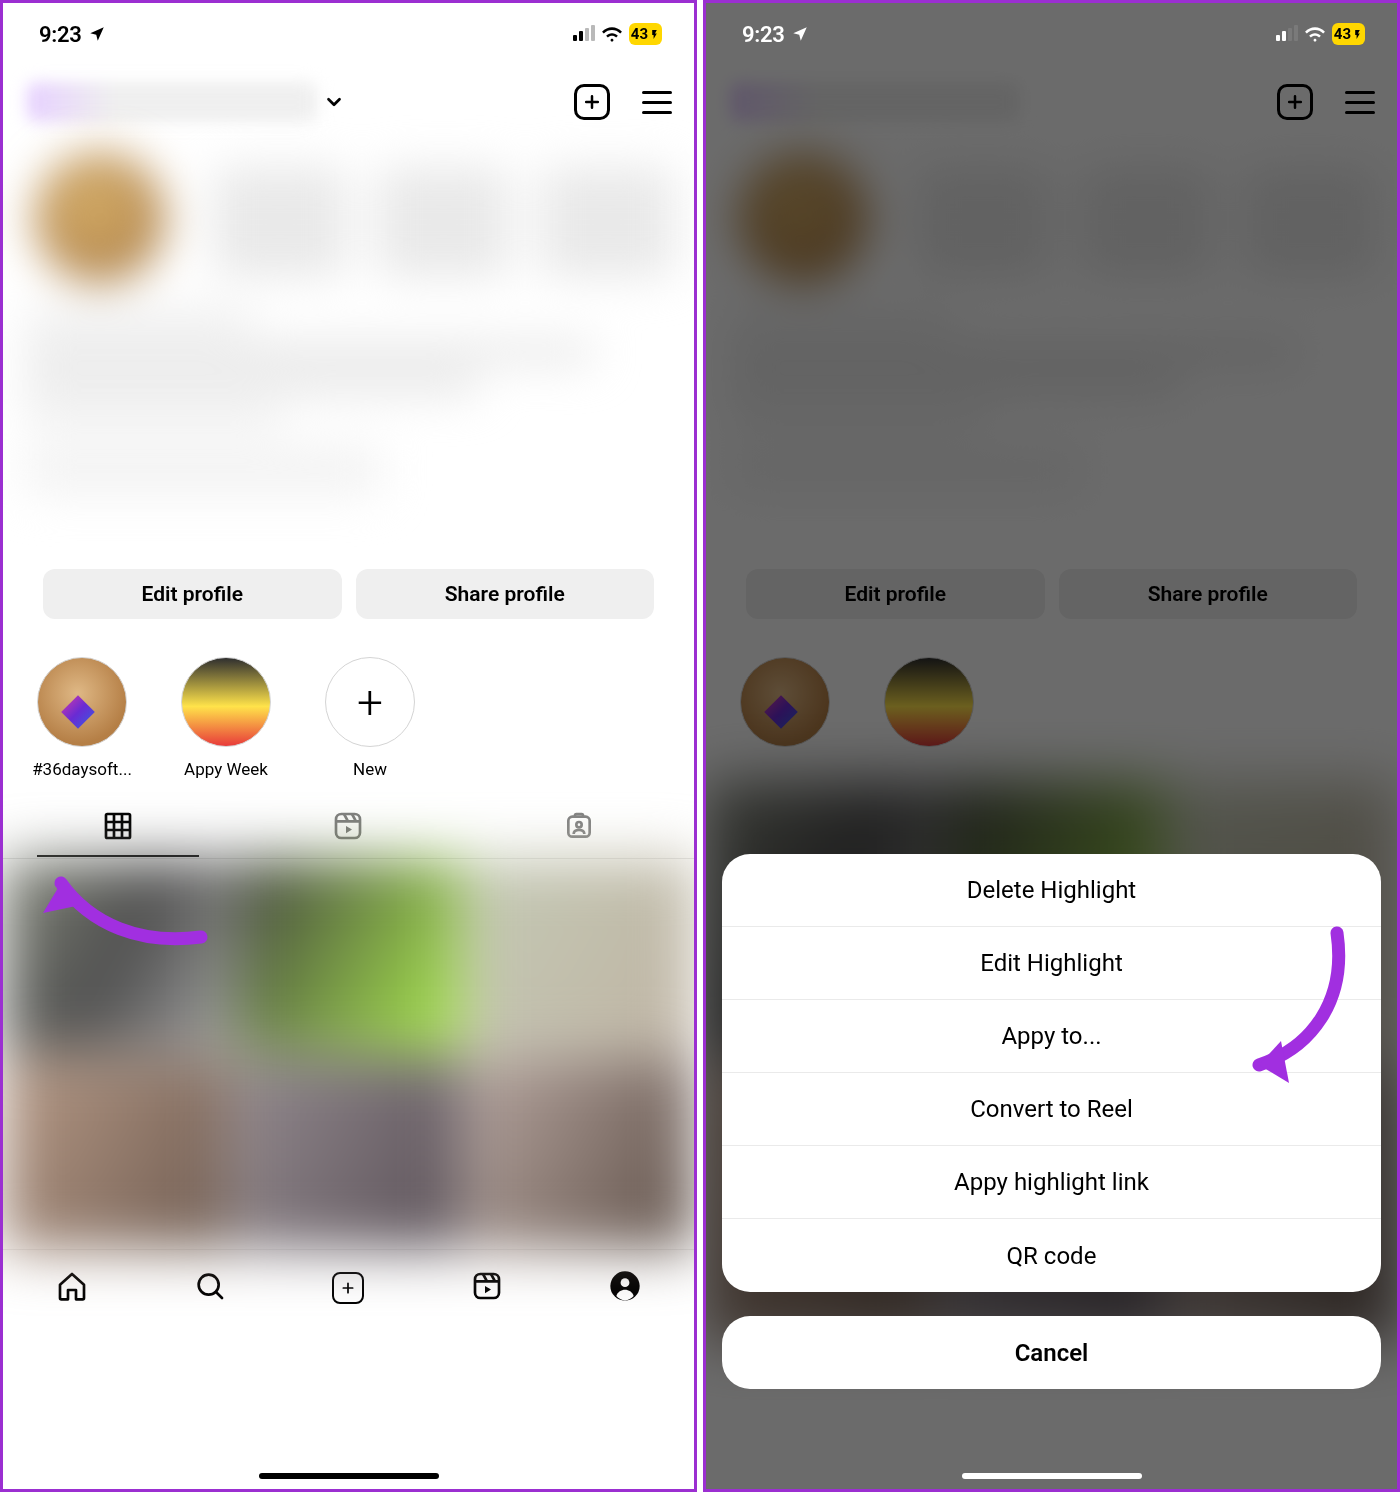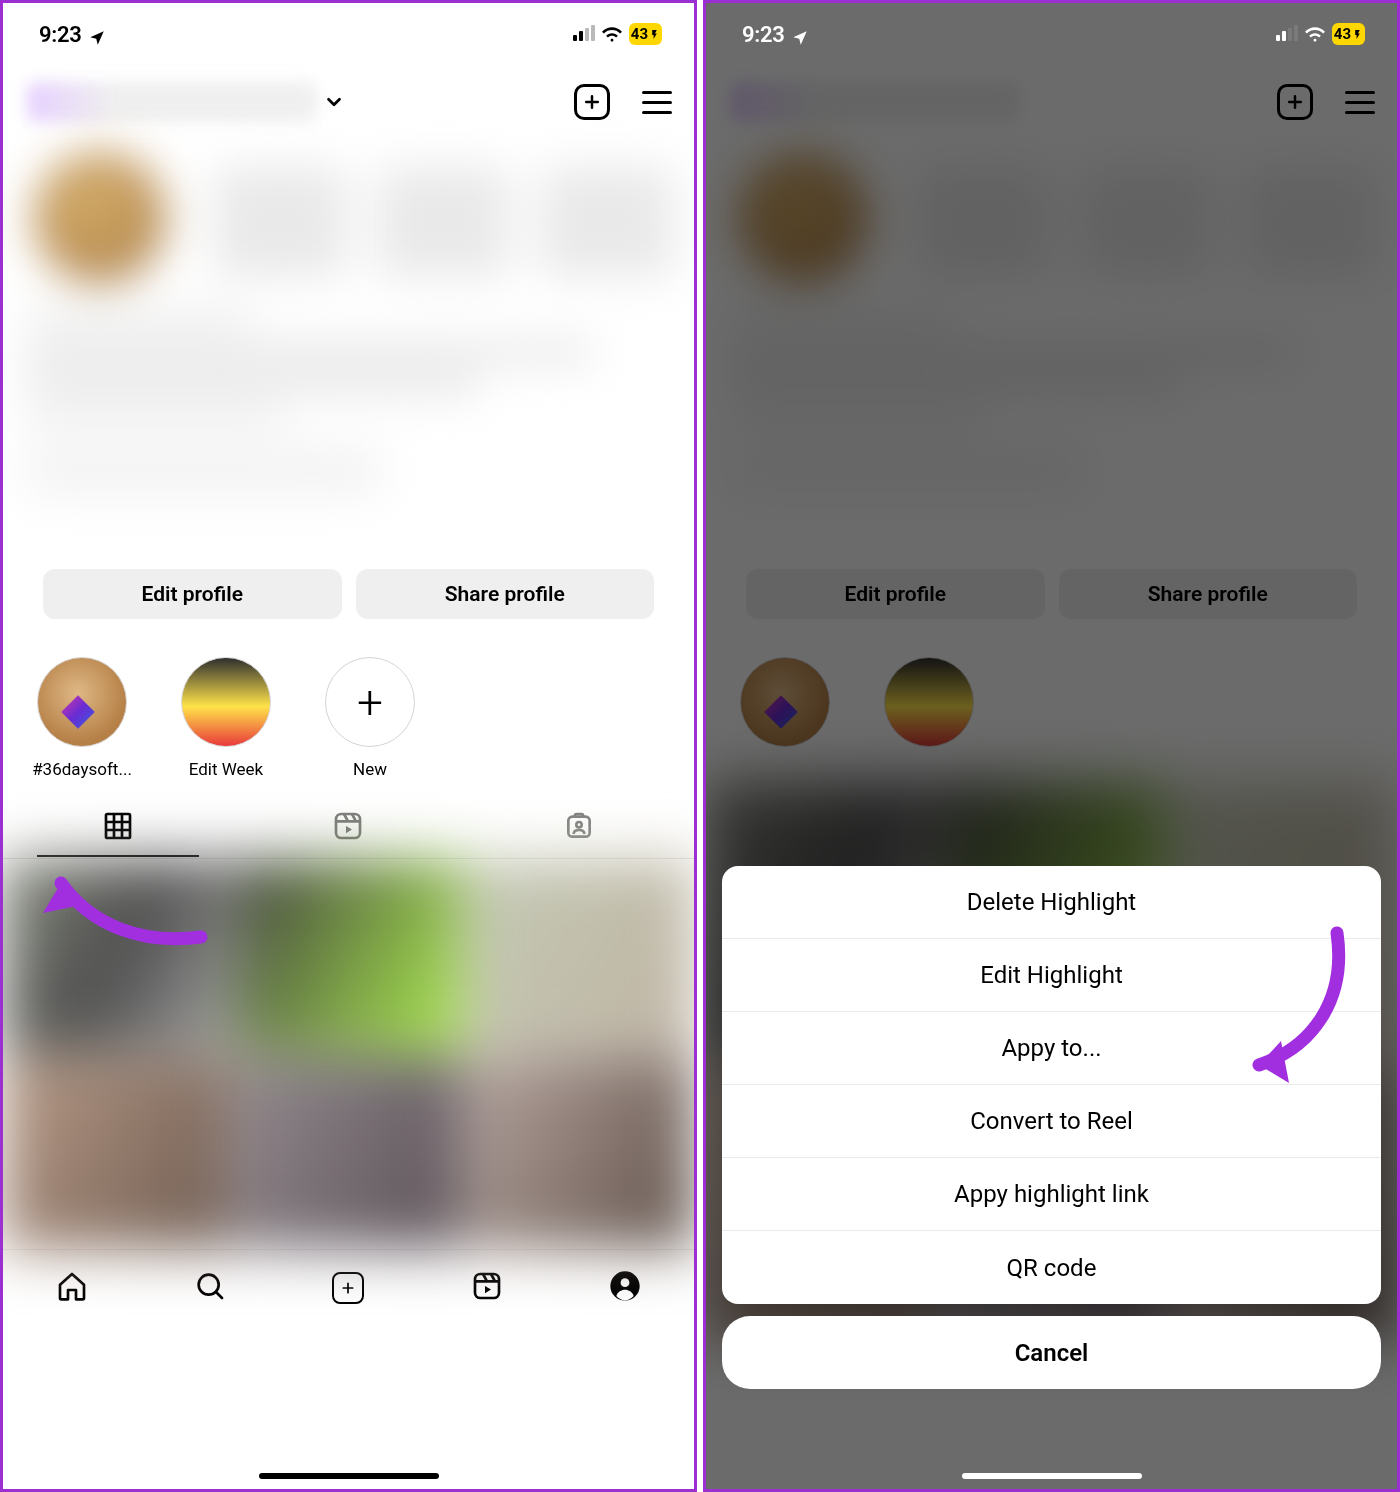--- a/index.html
+++ b/index.html
@@ -1,20 +1,20 @@
 <!DOCTYPE html>
 <html><head>
 <meta charset="utf-8">
 <style>
 *{margin:0;padding:0;box-sizing:border-box;font-family:-apple-system,BlinkMacSystemFont,"Segoe UI",Roboto,Helvetica,Arial,sans-serif;-webkit-font-smoothing:antialiased}
 body{background:#fff;width:1400px;height:1492px;display:flex;gap:6px}
 .phone{flex:1;border:3px solid #9b2fd1;background:#fff;position:relative;overflow:hidden}
 
 .status-bar{height:62px;display:flex;justify-content:space-between;align-items:center;padding:0 32px 0 36px;font-size:22px;font-weight:600}
-.status-left{display:flex;align-items:flex-end;gap:6px}
+.status-left{display:flex;align-items:center;gap:6px}
 .status-left .time{font-weight:600;letter-spacing:-.3px;font-size:22px}
 .status-right{display:flex;align-items:center;gap:6px}
 .signal{display:flex;align-items:flex-end;gap:2px;height:14px}
 .signal span{width:4px;background:#000;border-radius:1px}
 .signal span:nth-child(1){height:6px}
 .signal span:nth-child(2){height:10px}
 .signal span:nth-child(3){height:13px;background:#b9b9b9}
 .signal span:nth-child(4){height:16px;background:#b9b9b9}
 .battery{background:#ffd700;color:#000;font-size:15px;font-weight:700;padding:2px 2px;border-radius:6px;display:flex;align-items:center}
 
@@ -65,21 +65,21 @@
 .photo-grid div:nth-child(6){background:linear-gradient(120deg,#b7a6a0,#5f5048)}
 
 .bottom-nav{height:76px;display:flex;align-items:center;justify-content:space-around;border-top:1px solid #eee;background:#fff}
 .home-ind{position:absolute;bottom:10px;left:50%;transform:translateX(-50%);width:180px;height:6px;background:#000;border-radius:4px}
 
 .ann-arrow{position:absolute;pointer-events:none;z-index:40}
 .ann-arrow svg{display:block}
 
 .dim{position:absolute;inset:0;background:rgba(0,0,0,.58)}
 .action-sheet{position:absolute;left:16px;right:16px;bottom:100px;z-index:30}
-.sheet-group{background:#fff;border-radius:16px;overflow:hidden;margin-bottom:12px}
+.sheet-group{background:#fff;border-radius:28px;overflow:hidden;margin-bottom:24px}
 .sheet-item{height:73px;display:flex;align-items:center;justify-content:center;font-size:24px;font-weight:400;border-bottom:1px solid #eaeaea}
 .sheet-item:last-child{border-bottom:none}
 .sheet-cancel{background:#fff;border-radius:28px;height:73px;display:flex;align-items:center;justify-content:center;font-size:24px;font-weight:600}
 .phone.right .home-ind{background:#fff}
 .phone.right .status-bar{color:#fff}
 .phone.right .signal span{background:#fff}
 .phone.right .signal span:nth-child(3),.phone.right .signal span:nth-child(4){background:#7a7a7a}
 </style>
 </head>
 <body>
@@ -154,21 +154,21 @@
     <div class="action-btn">Share profile</div>
   </div>
 
   <div class="highlights">
     <div class="hl">
       <div class="hl-circle days"></div>
       <span class="hl-label">#36daysoft...</span>
     </div>
     <div class="hl">
       <div class="hl-circle appy"></div>
-      <span class="hl-label">Edit Week</span>
+      <span class="hl-label">Appy Week</span>
     </div>
     <div class="hl">
       <div class="hl-circle new">
           <span class="plus-sm">+</span>
         </div>
       <span class="hl-label">New</span>
     </div>
   </div>
 
   <div class="ptabs">

